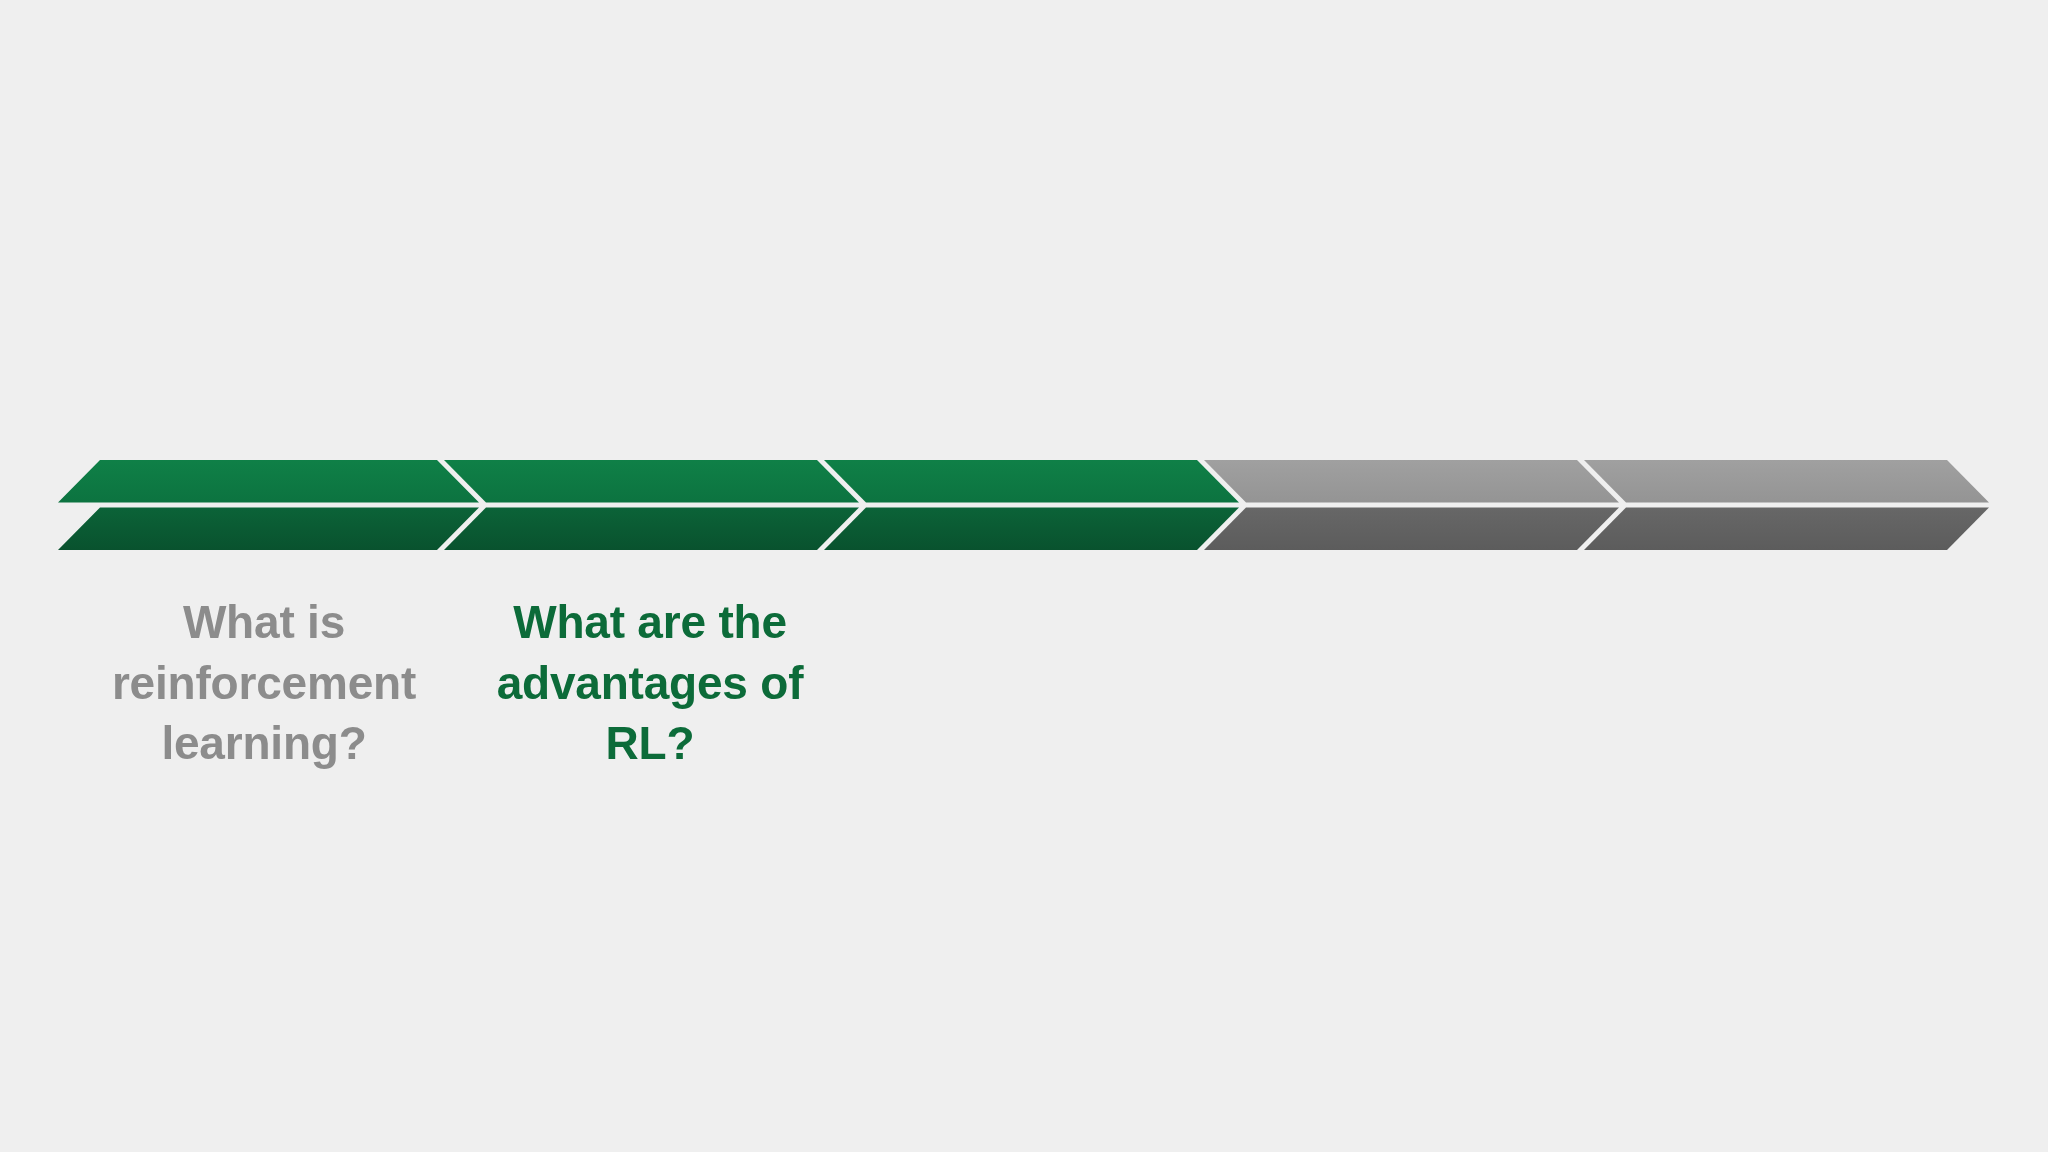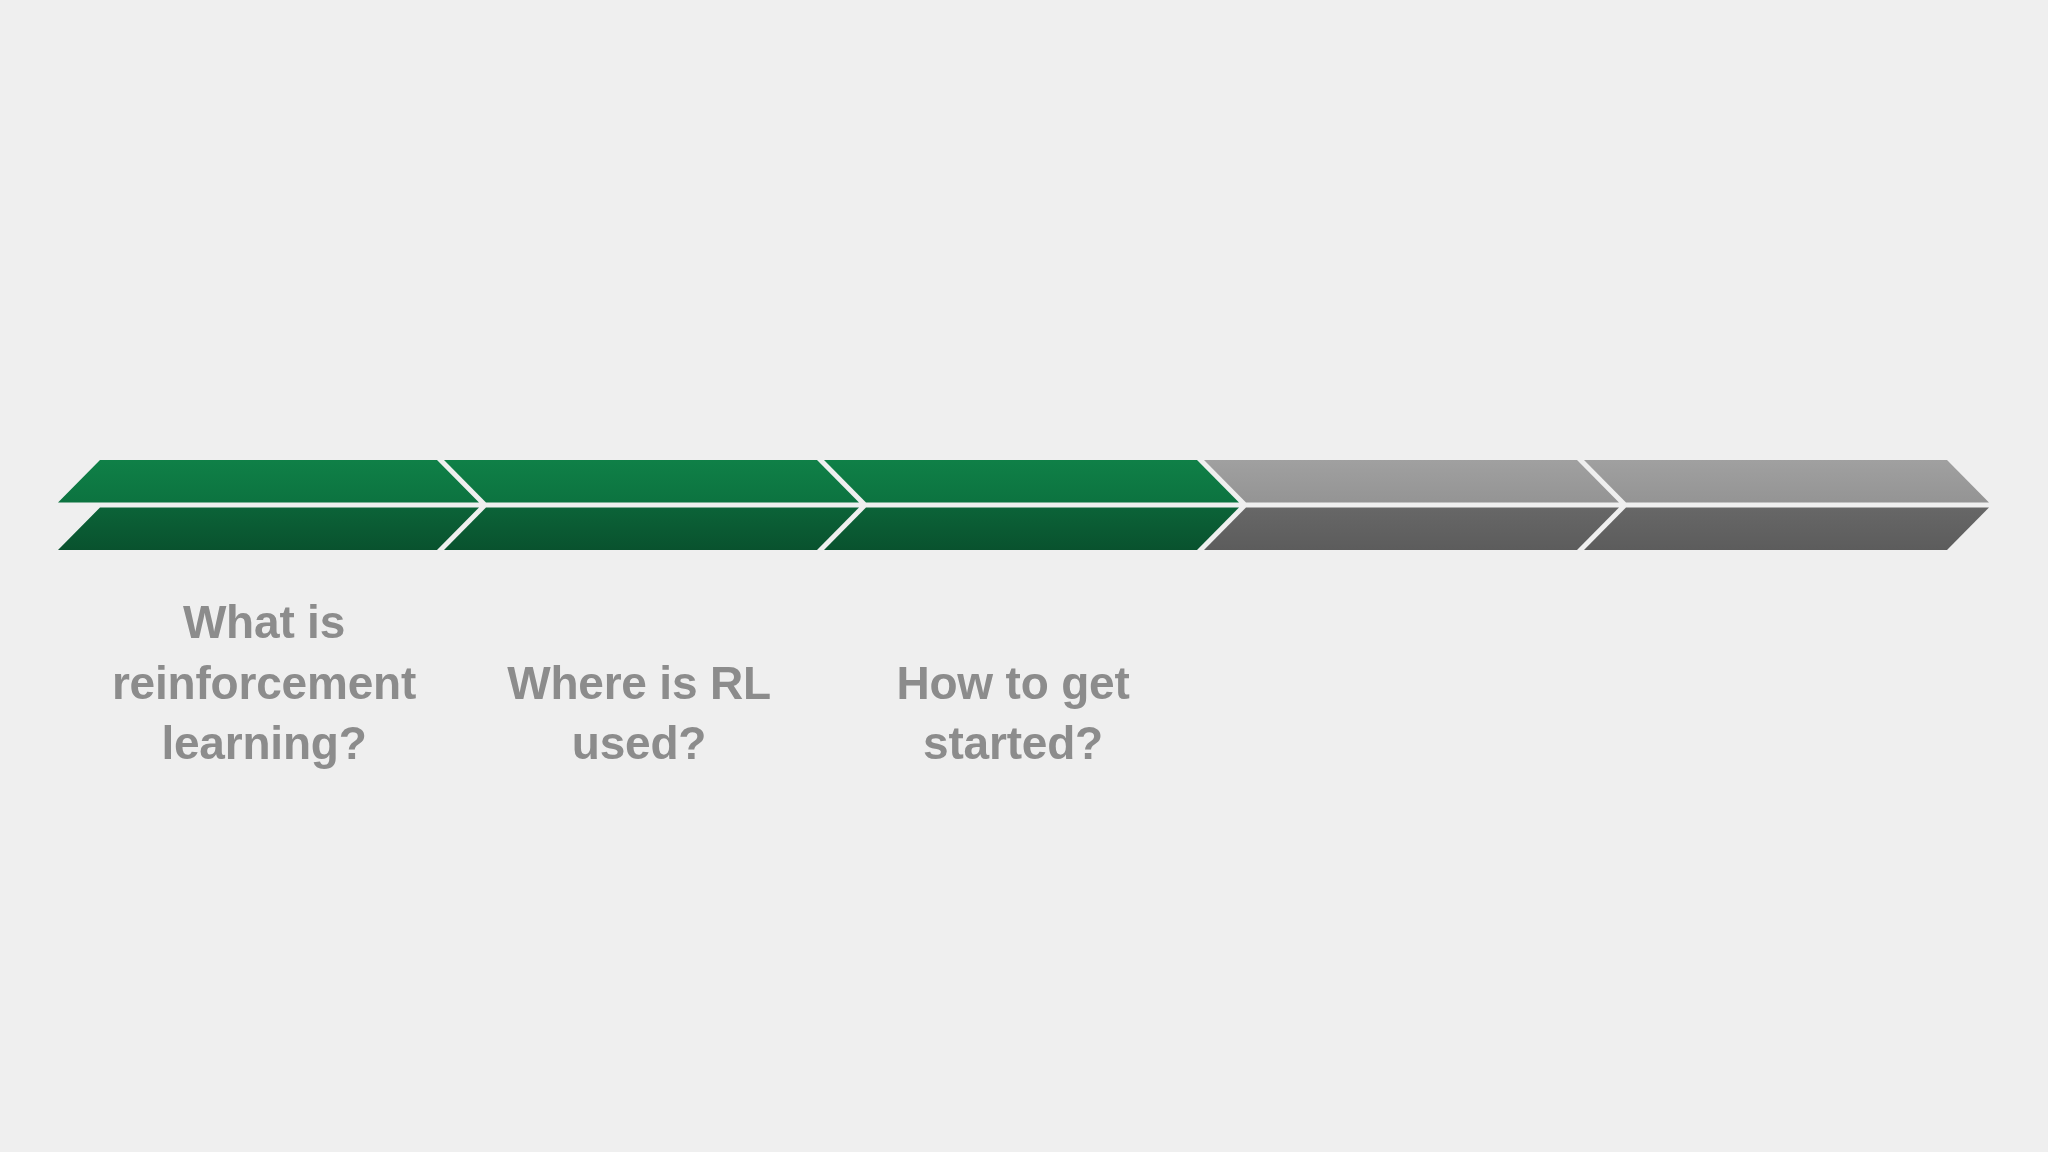--- a/index.html
+++ b/index.html
@@ -121,20 +121,19 @@
       <g>
         <path fill="url(#gradGrayTop)" d="M 1584,5 L 1947,5 L 1989,47.5 L 1626,47.5 Z"></path>
         <path fill="url(#gradGrayBottom)" d="M 1626,52.5 L 1989,52.5 L 1947,95 L 1584,95 Z"></path>
       </g>
     </svg>
   </div>
 
   <div id="labels-row">
     <div class="step-label state-done col-0" style="color: rgb(140, 140, 140);">What is reinforcement learning?</div>
 
-    <div class="step-label state-done col-1" style="color: rgb(140, 140, 140);">Where is RL used?</div>
+
+    <div class="step-label state-current col-2" style="color: rgb(12, 107, 57);">What are the advantages of RL?</div>
 
 
-
-    <div class="step-label state-upcoming col-4" style="color: rgb(140, 140, 140);">How to get started?</div>
   </div>
 
 </div>
 
 </body></html>

